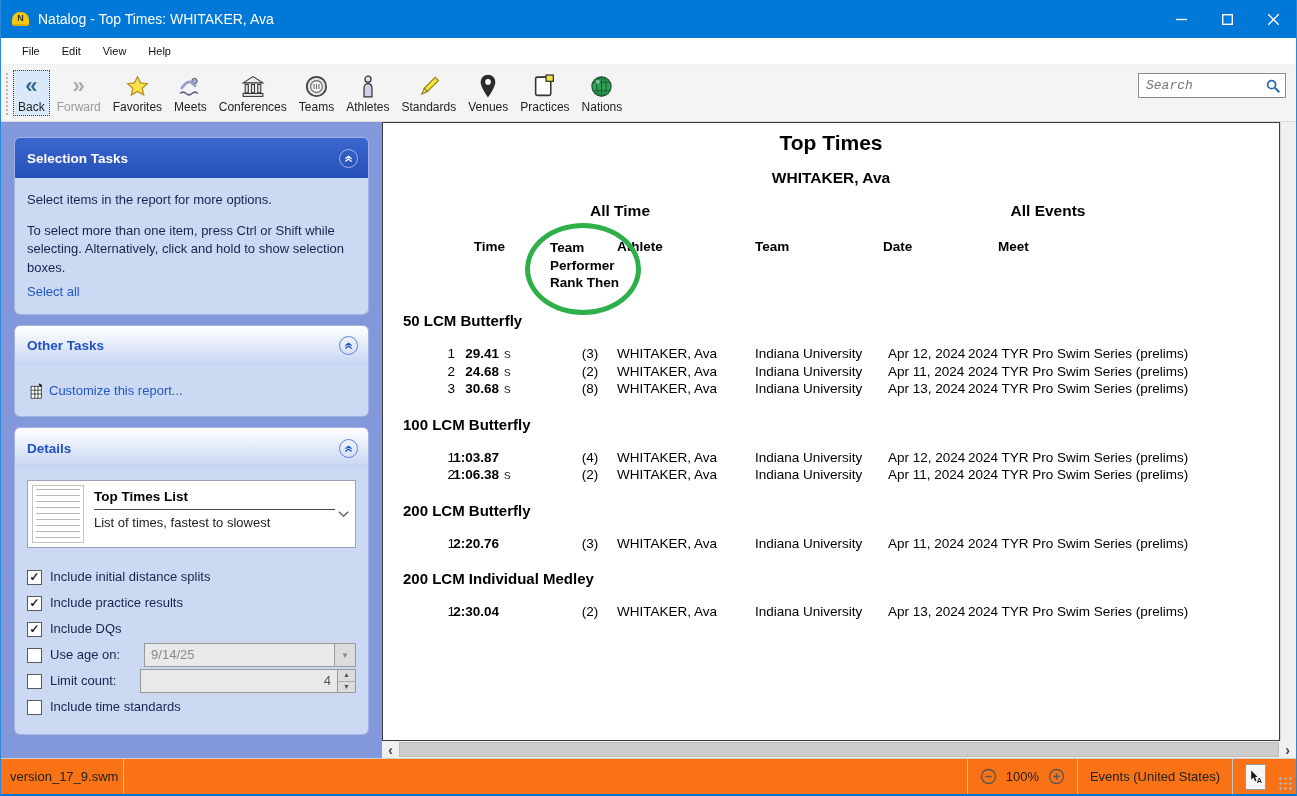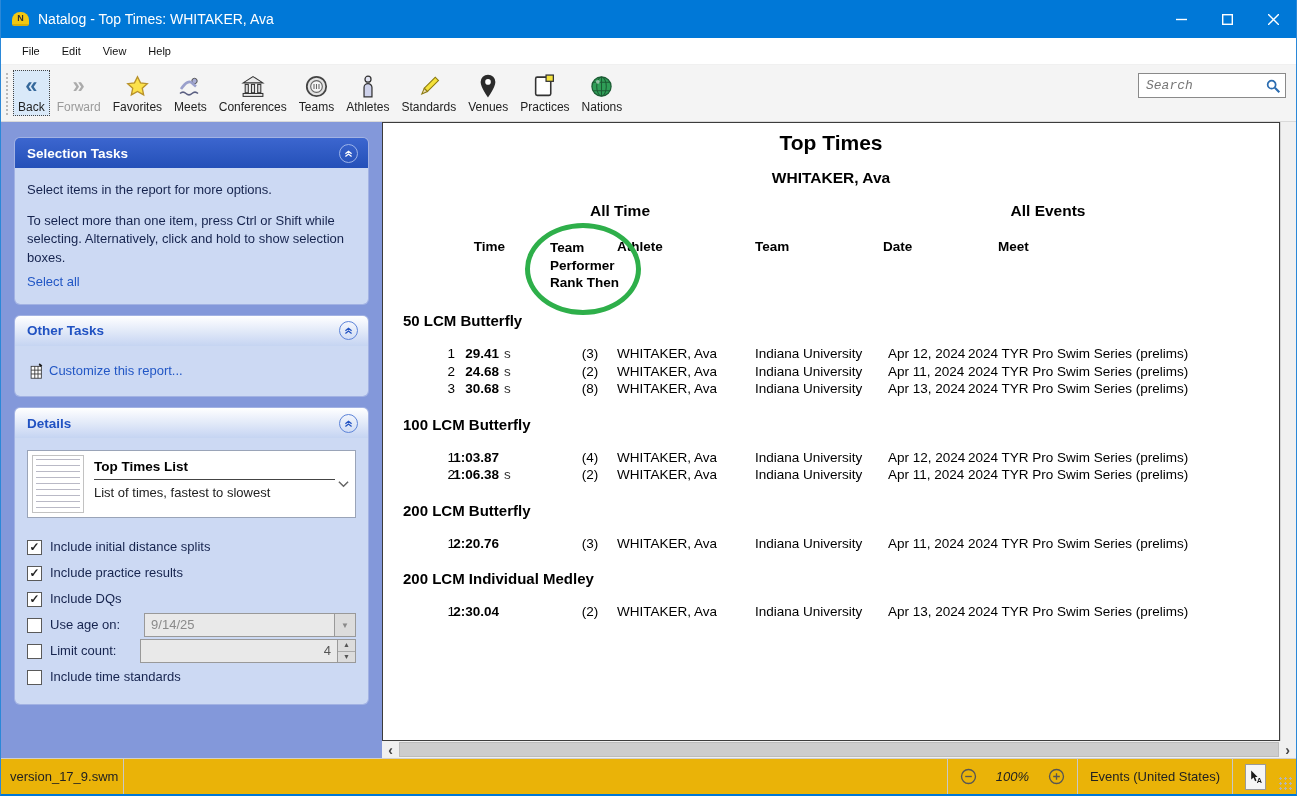--- a/index.html
+++ b/index.html
@@ -43,21 +43,21 @@
   .searchbox input { flex:1; border:none; outline:none; font-size:13px; min-width:0;
                      font-family:Liberation Mono, monospace; }
   .searchbox input::placeholder { font-style:italic; color:#777; }
 
   
   .main { flex:1; display:flex; min-height:0; }
 
   
   .sidebar { width:381px; flex:none; background:#8398da; padding:16px 14px; overflow:hidden; }
   .panel { border-radius:5px; overflow:hidden; margin-bottom:12px; box-shadow:0 0 0 1px rgba(255,255,255,.25); }
-  .panel-hd { height:30px; display:flex; align-items:center; justify-content:space-between; padding:0 10px 0 12px; }
+  .panel-hd { height:40px; display:flex; align-items:center; justify-content:space-between; padding:0 10px 0 12px; }
   .panel-hd.dark { background:linear-gradient(#3c66cf,#2450b8); color:#fff; }
   .panel-hd.light { background:linear-gradient(#ffffff,#c5d4f2); color:#2152c2; }
   .panel-hd .hd-title { font-size:13.5px; font-weight:bold; }
   .collapse-btn { width:19px; height:19px; border-radius:50%; display:flex; align-items:center; justify-content:center; }
   .panel-hd.dark .collapse-btn { border:1px solid #9db4ea; color:#fff; }
   .panel-hd.light .collapse-btn { border:1px solid #5d84d8; color:#2152c2; }
   .panel-bd { background:#ccd9f3; padding:13px 12px; color:#16244e; font-size:13px; line-height:1.4; }
   .panel-bd p { margin-bottom:13px; }
   .link { color:#2257c5; font-size:13px; text-decoration:none; }
   .task-row { display:flex; align-items:center; gap:3px; padding:6px 2px; }
@@ -122,26 +122,26 @@
   .c-rank { left:0; width:52px; text-align:right; }
   .c-time { left:0; width:96px; text-align:right; font-weight:bold; }
   .c-suffix { left:101px; color:#333; }
   .c-rankthen { left:160px; width:54px; text-align:center; }
   .c-athlete { left:214px; }
   .c-team { left:352px; }
   .c-date { left:485px; }
   .c-meet { left:565px; }
 
   
-  .statusbar { height:36px; flex:none; background:#eab308; border-top:1px solid #cfcfcf;
+  .statusbar { height:36px; flex:none; background:#f97316; border-top:1px solid #cfcfcf;
                display:flex; align-items:stretch; font-size:13px; color:#222; }
   .sb-cell { display:flex; align-items:center; padding:0 12px; }
   .sb-file { width:123px; border-right:1px solid #c8c8c8; padding-left:9px; }
   .sb-spacer { flex:1; }
-  .sb-zoom { border-left:1px solid #c8c8c8; gap:19px;font-style:italic; }
+  .sb-zoom { border-left:1px solid #c8c8c8; gap:9px; }
   .sb-lang { border-left:1px solid #c8c8c8; }
   .sb-cursor { border-left:1px solid #c8c8c8; width:46px; justify-content:center; }
   .sb-cursor-box { width:26px; height:26px; border:1px solid #9a9a9a; background:#f6f6f6;
                    display:flex; align-items:center; justify-content:center; }
   .sb-grip { width:16px; align-self:flex-end; height:16px; margin:0 2px 2px 0;
              background-image:radial-gradient(#b5b5b5 1.2px, transparent 1.2px); background-size:5px 5px; }
   .zoom-glyph { display:flex; align-items:center; }
 </style>
 </head>
 <body>

